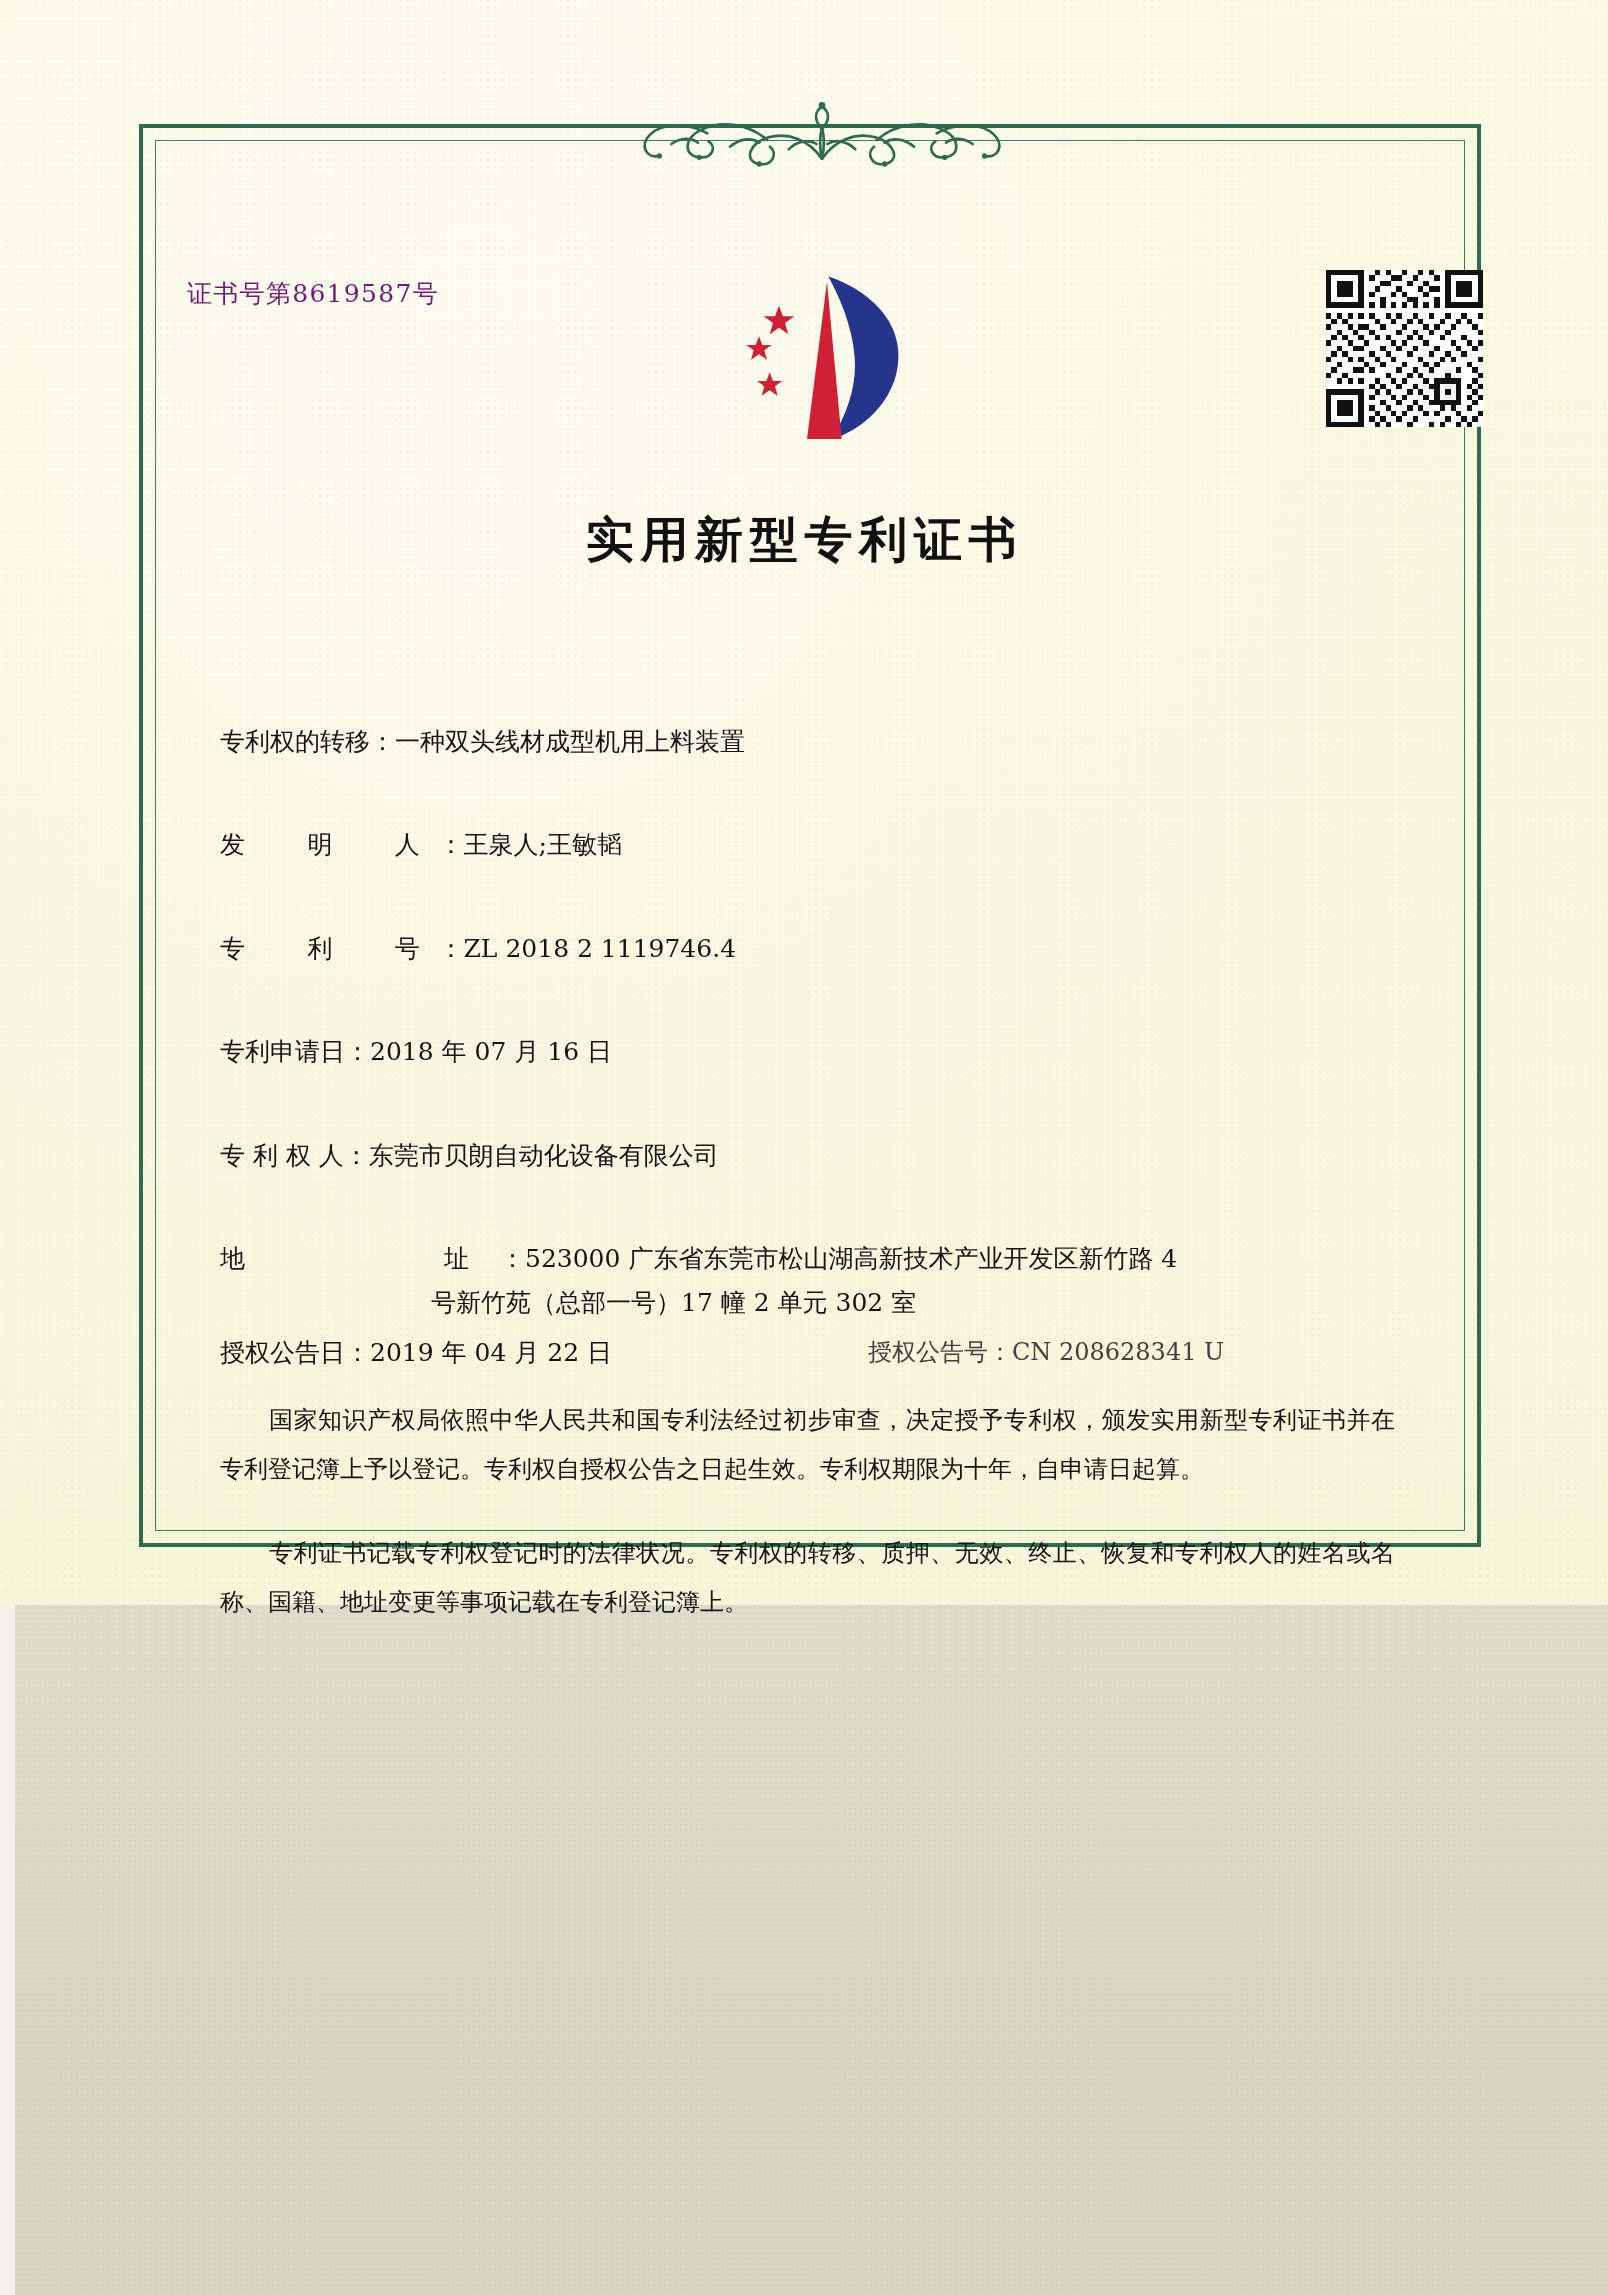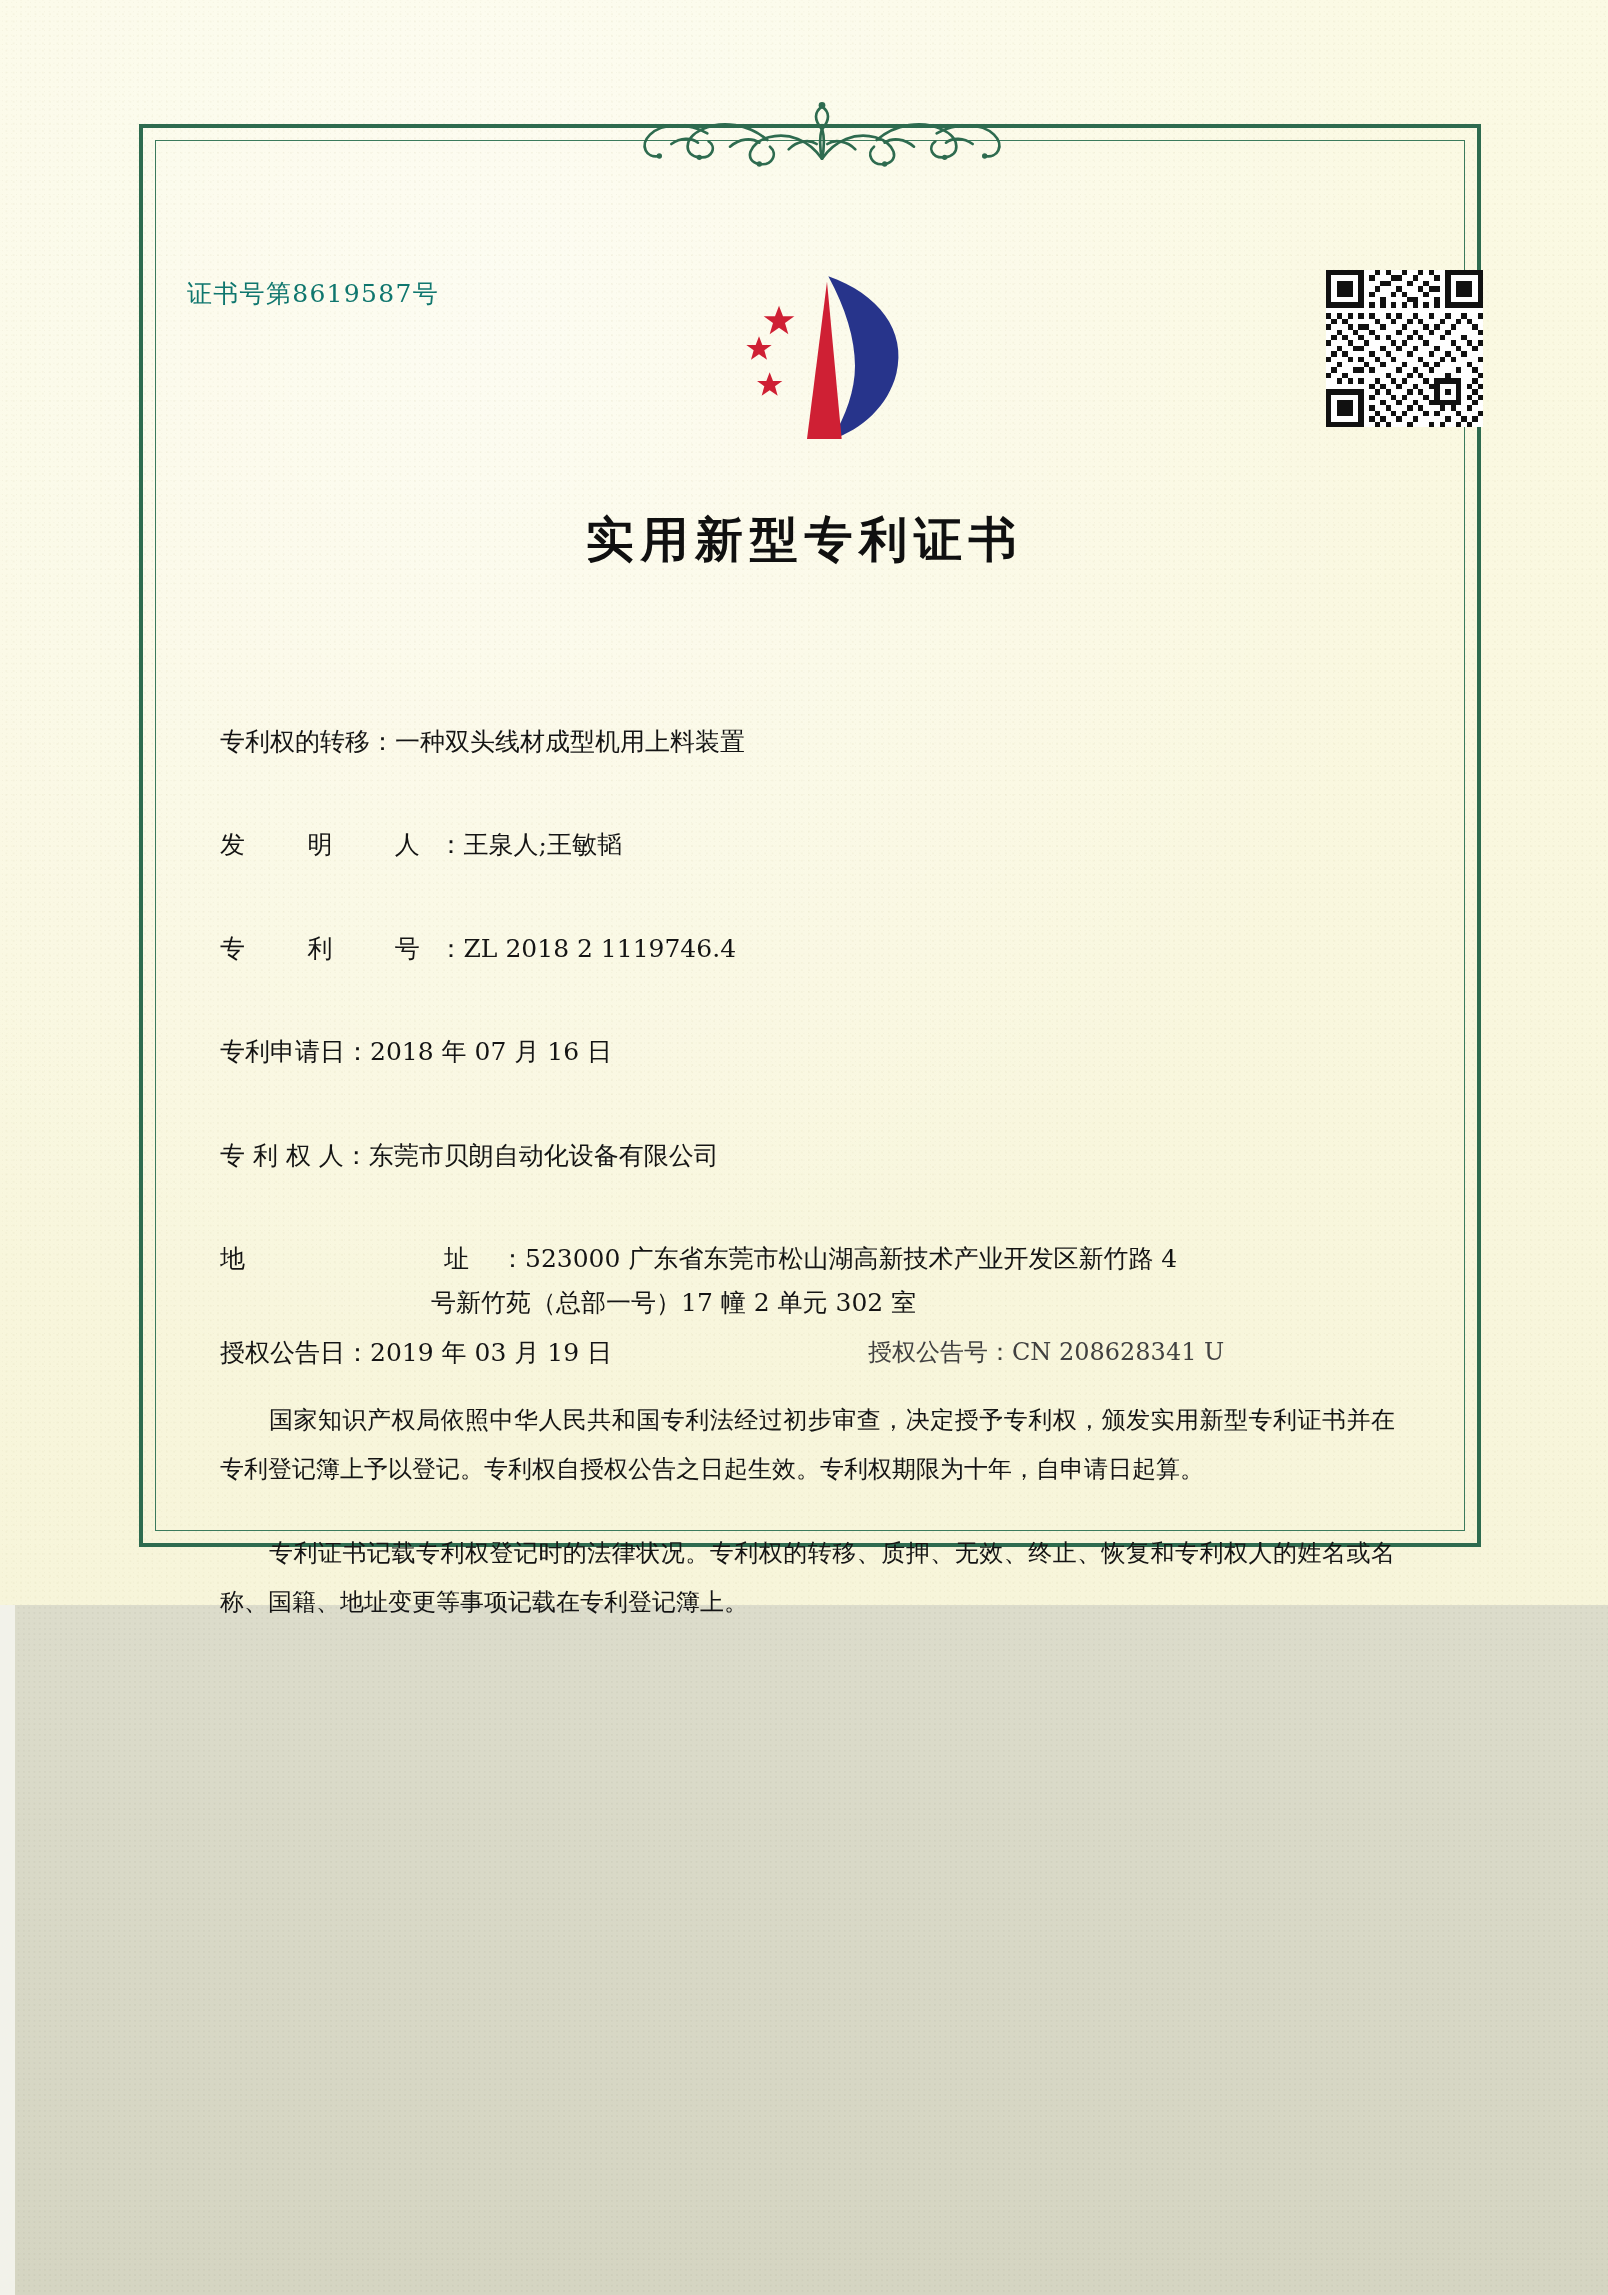--- a/index.html
+++ b/index.html
@@ -105,21 +105,21 @@
     height: 70px;
   }
 
   
   #cert-no {
     position: absolute;
     left: 187px;
     top: 277px;
     font-size: 25px;
     letter-spacing: 1.3px;
-    color: #0f766e;
+    color: #701a75;
     font-family: "DejaVu Serif", "Liberation Serif", serif;
     white-space: nowrap;
   }
 
   
   #logo {
     position: absolute;
     left: 728px;
     top: 267px;
     width: 194px;
@@ -516,21 +516,21 @@
 
   <div class="field f6">
     <span class="lbl lbl-spread-4">地　　　址</span><span class="val">：</span><span class="val">523000 广东省东莞市松山湖高新技术产业开发区新竹路 4</span>
   </div>
 
   <div class="field f6b">
     <span class="val">号新竹苑（总部一号）17 幢 2 单元 302 室</span>
   </div>
 
   <div class="field f7">
-    <span class="lbl">授权公告日</span><span class="val">：</span><span class="val">2019 年 03 月 19 日</span>
+    <span class="lbl">授权公告日</span><span class="val">：</span><span class="val">2019 年 04 月 22 日</span>
   </div>
 
   <div class="f7b">
     <span class="lbl">授权公告号</span><span class="val">：</span><span class="val">CN 208628341 U</span>
   </div>
 
   <div class="para" id="para1">国家知识产权局依照中华人民共和国专利法经过初步审查，决定授予专利权，颁发实用新型专利证书并在专利登记簿上予以登记。专利权自授权公告之日起生效。专利权期限为十年，自申请日起算。</div>
 
   <div class="para" id="para2">专利证书记载专利权登记时的法律状况。专利权的转移、质押、无效、终止、恢复和专利权人的姓名或名称、国籍、地址变更等事项记载在专利登记簿上。</div>
 

